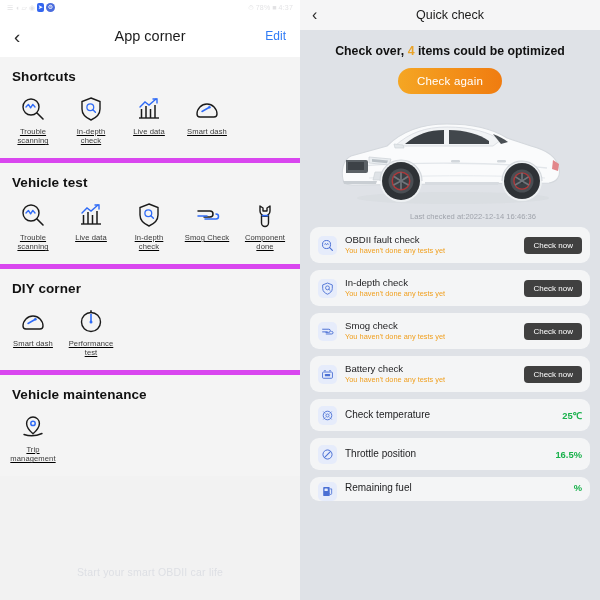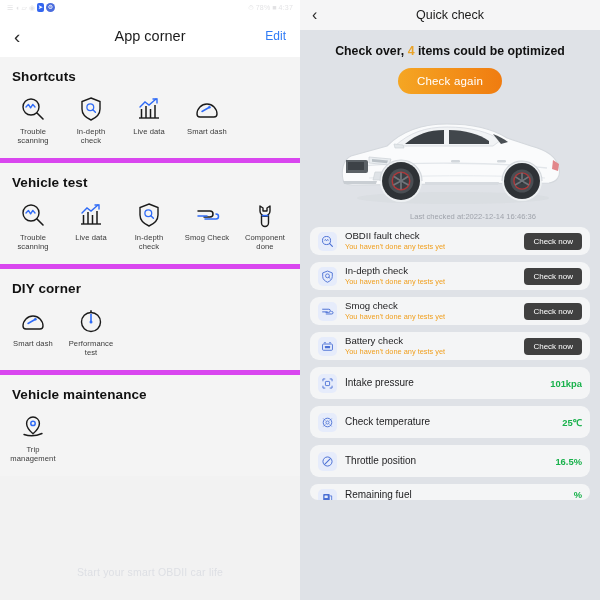--- a/index.html
+++ b/index.html
@@ -64,20 +64,21 @@
     padding: 2px 0 6px 12px; letter-spacing: .1px;
   }
   .grid {
     display: flex; flex-wrap: wrap;
     padding: 0 4px;
   }
   .tile {
     width: 58px; padding: 4px 1px 6px 1px;
     display: flex; flex-direction: column; align-items: center;
     cursor: pointer;
+    text-decoration: underline;
   }
   .tile-ico {
     width: 30px; height: 30px;
     display: flex; align-items: center; justify-content: center;
     margin-bottom: 3px;
   }
   .tile-label {
     font-size: 7.6px; color: #3a3a3a; text-align: center;
     line-height: 1.25; letter-spacing: .1px;
   }
@@ -126,21 +127,21 @@
   .r-meta .line1 {
     font-size: 7.6px; color: #9fa3ab; padding-left: 46px;
   }
   .r-meta .line2 {
     font-size: 8.4px; color: #44474d; margin-top: 1px;
   }
 
   .list { padding: 0 10px; }
   .row {
     background: #f4f5f6; border-radius: 9px;
-    height: 28px; margin-bottom: 7px;
+    height: 36px; margin-bottom: 7px;
     display: flex; align-items: center; padding: 0 8px;
   }
   .row-ico {
     width: 19px; height: 19px; border-radius: 5px;
     background: #e6ecfb;
     display: flex; align-items: center; justify-content: center;
     flex: 0 0 auto; margin-right: 8px;
   }
   .row-txt { flex: 1 1 auto; min-width: 0; }
   .row-title { font-size: 9.6px; color: #1d1d1f; line-height: 1.15; }
@@ -149,21 +150,21 @@
     background: #404040; color: #fff; font-size: 8px;
     padding: 4px 9px; border-radius: 4px; cursor: pointer;
     flex: 0 0 auto; white-space: nowrap;
   }
   .row.value { height: 32px; }
   .row.value .row-title { font-size: 10px; }
   .row-val {
     font-size: 9.4px; color: #18b14b; font-weight: bold;
     flex: 0 0 auto; white-space: nowrap;
   }
-  .row.clipped { height: 16px; overflow: hidden; align-items: flex-start; padding-top: 5px; }
+  .row.clipped { height: 24px; overflow: hidden; align-items: flex-start; padding-top: 5px; }
 </style>
 </head>
 <body>
 
 <div class="screens">
 
   <div class="left">
 
     <div class="statusbar">
       <div class="sb-left">
@@ -498,32 +499,20 @@
               <rect x="6" y="9.4" width="8" height="3.4" rx="0.6" fill="#4a6fd4"></rect>
             </svg>
         </span>
         <div class="row-txt">
           <div class="row-title">Battery check</div>
           <div class="row-sub">You haven't done any tests yet</div>
         </div>
         <span class="row-btn">Check now</span>
       </div>
 
-      <div class="row value">
-        <span class="row-ico">
-          <svg width="13" height="13" viewBox="0 0 20 20">
-              <path d="M3 6 V3 h3 M14 3 h3 v3 M17 14 v3 h-3 M6 17 H3 v-3" fill="none" stroke="#4a6fd4" stroke-width="1.4" stroke-linecap="round"></path>
-              <rect x="6.8" y="6.8" width="6.4" height="6.4" rx="1" fill="none" stroke="#4a6fd4" stroke-width="1.4"></rect>
-            </svg>
-        </span>
-        <div class="row-txt">
-          <div class="row-title">Intake pressure</div>
-        </div>
-        <span class="row-val">101kpa</span>
-      </div>
 
       <div class="row value">
         <span class="row-ico">
           <svg width="13" height="13" viewBox="0 0 20 20">
               <circle cx="10" cy="10" r="6.6" fill="none" stroke="#4a6fd4" stroke-width="1.4"></circle>
               <circle cx="10" cy="10" r="2.4" fill="none" stroke="#4a6fd4" stroke-width="1.3"></circle>
               <path d="M4 4.4 l2.2 2.2 M16 4.4 l-2.2 2.2 M4 15.6 l2.2 -2.2 M16 15.6 l-2.2 -2.2" stroke="#4a6fd4" stroke-width="1.2" stroke-linecap="round"></path>
             </svg>
         </span>
         <div class="row-txt">

